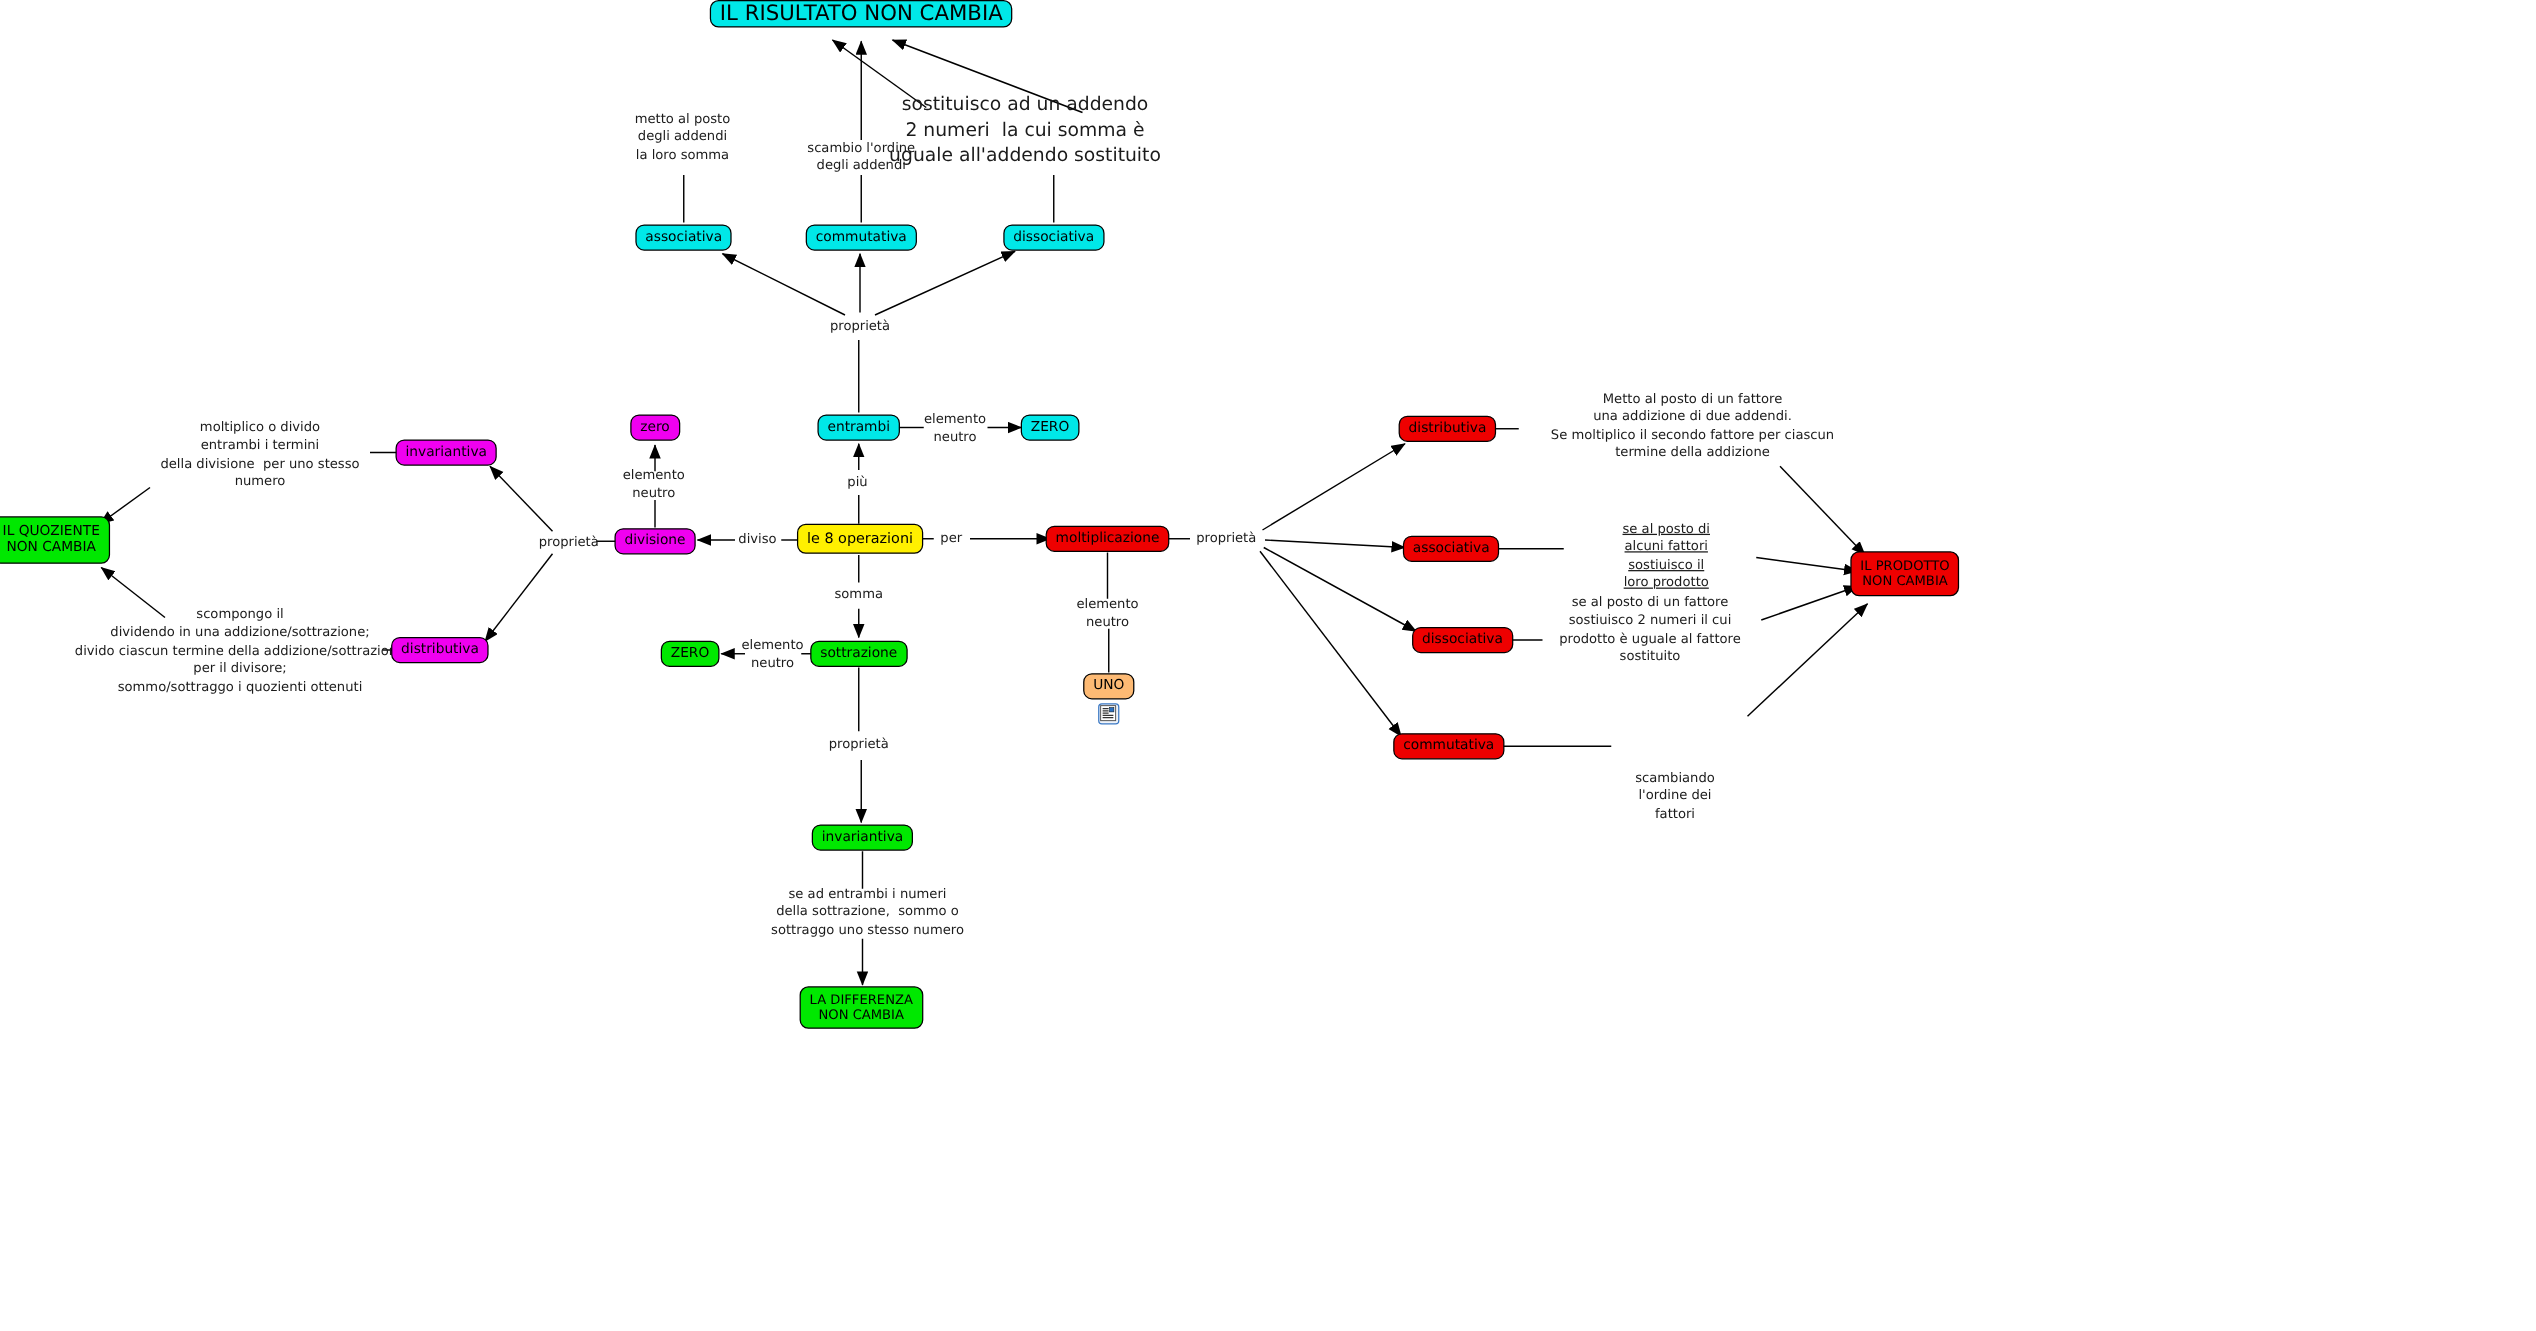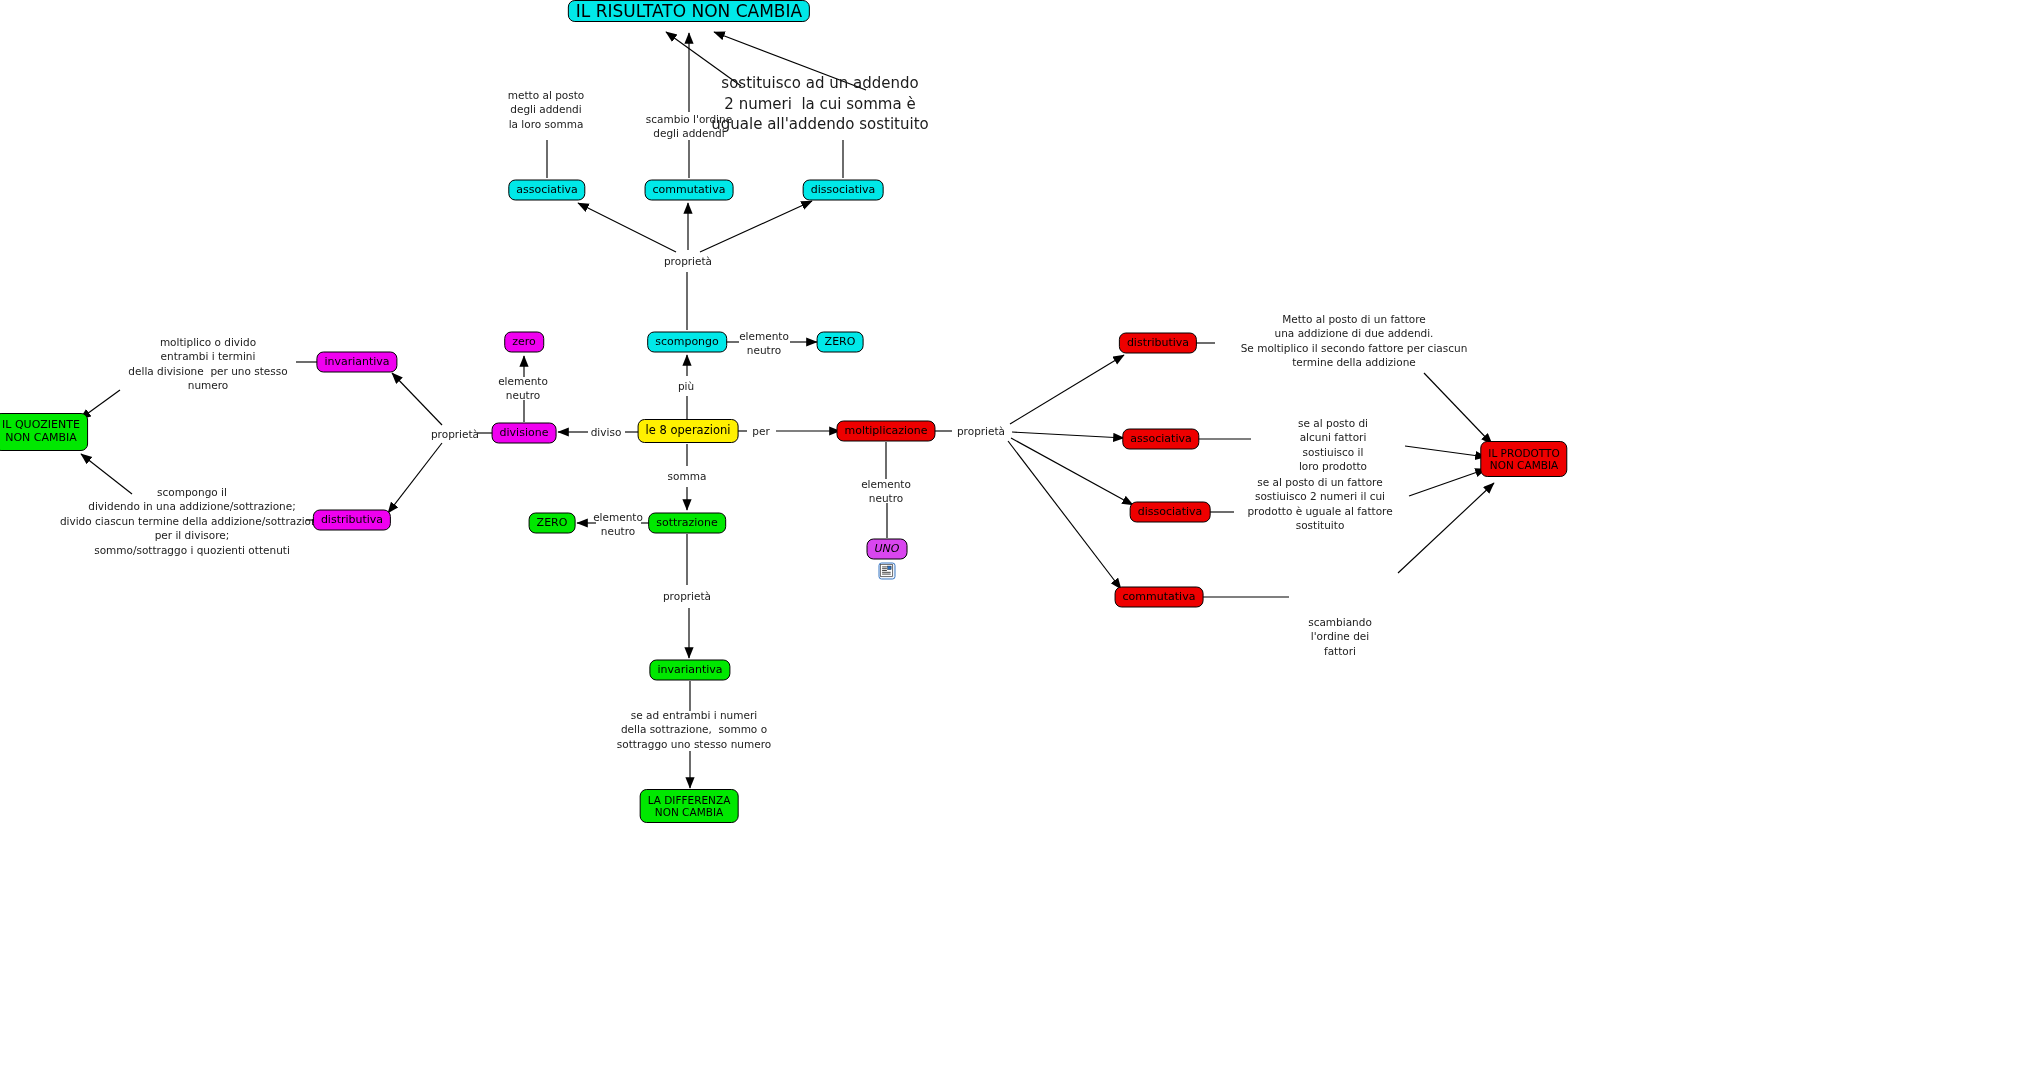--- a/index.html
+++ b/index.html
@@ -147,36 +147,36 @@
       <line x1="1398" y1="573" x2="1494" y2="483" marker-end="url(#arw)"></line>
 
     </g>
   </svg>
 
   <div id="nodes">
       <div class="node" style="left: 689px; top: 11px; min-width: 188px; height: 22px; font-size: 17px; background: rgb(0, 232, 232);">IL RISULTATO NON CAMBIA</div>
       <div class="node" style="left: 547px; top: 190px; min-width: 72px; height: 21px; font-size: 11px; background: rgb(0, 232, 232);">associativa</div>
       <div class="node" style="left: 689px; top: 190px; min-width: 78px; height: 21px; font-size: 11px; background: rgb(0, 232, 232);">commutativa</div>
       <div class="node" style="left: 843px; top: 190px; min-width: 76px; height: 21px; font-size: 11px; background: rgb(0, 232, 232);">dissociativa</div>
-      <div class="node" style="left: 687px; top: 342px; min-width: 64px; height: 21px; font-size: 11px; background: rgb(0, 232, 232);">scompongo</div>
+      <div class="node" style="left: 687px; top: 342px; min-width: 64px; height: 21px; font-size: 11px; background: rgb(0, 232, 232);">entrambi</div>
       <div class="node" style="left: 840px; top: 342px; min-width: 44px; height: 21px; font-size: 11px; background: rgb(0, 232, 232);">ZERO</div>
       <div class="node" style="left: 357px; top: 362px; min-width: 70px; height: 21px; font-size: 11px; background: rgb(240, 0, 240);">invariantiva</div>
       <div class="node" style="left: 524px; top: 342px; min-width: 38px; height: 21px; font-size: 11px; background: rgb(240, 0, 240);">zero</div>
       <div class="node" style="left: 524px; top: 433px; min-width: 60px; height: 21px; font-size: 11px; background: rgb(240, 0, 240);">divisione</div>
       <div class="node" style="left: 352px; top: 520px; min-width: 66px; height: 21px; font-size: 11px; background: rgb(240, 0, 240);">distributiva</div>
       <div class="node" style="left: 41px; top: 432px; min-width: 82px; height: 38px; font-size: 11px; background: rgb(0, 232, 0);">IL QUOZIENTE
 NON CAMBIA</div>
       <div class="node" style="left: 688px; top: 431px; min-width: 82px; height: 24px; font-size: 11.5px; background: rgb(255, 240, 0);">le 8 operazioni</div>
       <div class="node" style="left: 687px; top: 523px; min-width: 70px; height: 21px; font-size: 11px; background: rgb(0, 232, 0);">sottrazione</div>
       <div class="node" style="left: 552px; top: 523px; min-width: 44px; height: 21px; font-size: 11px; background: rgb(0, 232, 0);">ZERO</div>
       <div class="node" style="left: 690px; top: 670px; min-width: 70px; height: 21px; font-size: 11px; background: rgb(0, 232, 0);">invariantiva</div>
       <div class="node" style="left: 689px; top: 806px; min-width: 90px; height: 34px; font-size: 10.5px; background: rgb(0, 232, 0);">LA DIFFERENZA
 NON CAMBIA</div>
       <div class="node" style="left: 886px; top: 431px; min-width: 88px; height: 21px; font-size: 11px; background: rgb(238, 0, 0);">moltiplicazione</div>
-      <div class="node" style="left: 887px; top: 549px; min-width: 38px; height: 21px; font-size: 11px; background: #d946ef; font-style: italic;">UNO</div>
+      <div class="node" style="left: 887px; top: 549px; min-width: 38px; height: 21px; font-size: 11px; background: #fdba74;">UNO</div>
       <div class="node" style="left: 1158px; top: 343px; min-width: 68px; height: 21px; font-size: 11px; background: rgb(238, 0, 0);">distributiva</div>
       <div class="node" style="left: 1161px; top: 439px; min-width: 68px; height: 21px; font-size: 11px; background: rgb(238, 0, 0);">associativa</div>
       <div class="node" style="left: 1170px; top: 512px; min-width: 70px; height: 21px; font-size: 11px; background: rgb(238, 0, 0);">dissociativa</div>
       <div class="node" style="left: 1159px; top: 597px; min-width: 74px; height: 21px; font-size: 11px; background: rgb(238, 0, 0);">commutativa</div>
       <div class="node" style="left: 1524px; top: 459px; min-width: 78px; height: 36px; font-size: 10.5px; background: rgb(238, 0, 0);">IL PRODOTTO
 NON CAMBIA</div>
     </div>
   <div id="labels">
       <div class="lbl" style="left: 546px; top: 110px; font-size: 10.5px;">metto al posto
 degli addendi
@@ -211,21 +211,21 @@
 della sottrazione,  sommo o
 sottraggo uno stesso numero</div>
       <div class="lbl" style="left: 761px; top: 431px; font-size: 10.5px;">per</div>
       <div class="lbl" style="left: 886px; top: 491px; font-size: 10.5px;">elemento
 neutro</div>
       <div class="lbl" style="left: 981px; top: 431px; font-size: 10.5px;">proprietà</div>
       <div class="lbl" style="left: 1354px; top: 341px; font-size: 10.5px;">Metto al posto di un fattore
 una addizione di due addendi.
 Se moltiplico il secondo fattore per ciascun
 termine della addizione</div>
-      <div class="lbl" style="left: 1333px; top: 445px; font-size: 10.5px;">se al posto di
+      <div class="lbl" style="left: 1333px; top: 445px; font-size: 10.5px; text-decoration: underline;">se al posto di
 alcuni fattori
 sostiuisco il
 loro prodotto</div>
       <div class="lbl" style="left: 1320px; top: 504px; font-size: 10.5px;">se al posto di un fattore
 sostiuisco 2 numeri il cui
 prodotto è uguale al fattore
 sostituito</div>
       <div class="lbl" style="left: 1340px; top: 589px; font-size: 10.5px; margin-top: 48px;">scambiando
 l'ordine dei
 fattori</div>

